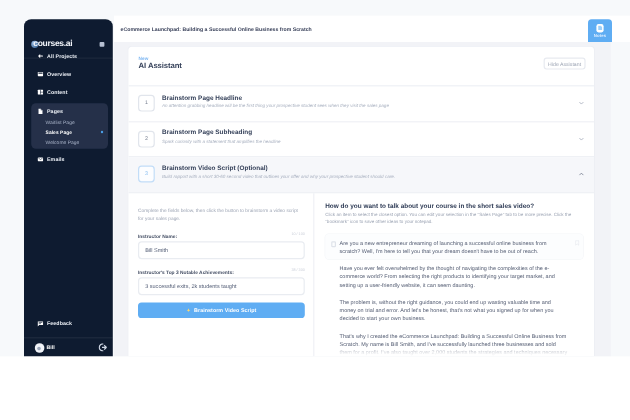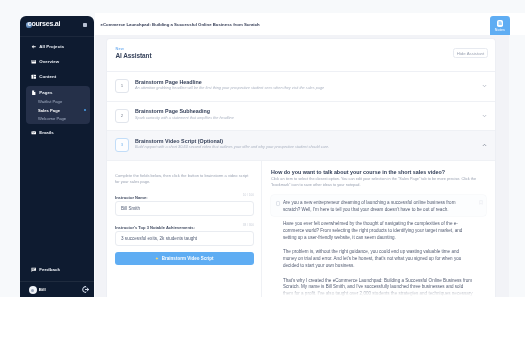--- a/index.html
+++ b/index.html
@@ -4,21 +4,21 @@
 <style>
   svg{display:block}
   *{box-sizing:border-box;margin:0;padding:0}
   html,body{width:525px;height:350px}
   body{font-family:"Liberation Sans",sans-serif;background:#fff;overflow:hidden}
   .page{position:relative;width:525px;height:350px;background:#fff;overflow:hidden}
   .appwin{position:absolute;left:0;top:0;width:525px;height:297px;background:#f7f9fb;overflow:hidden}
 
   
   .sidebar{position:absolute;left:20px;top:16px;width:74px;height:281px;background:#0e1b30;border-radius:6px 6px 0 0;color:#fff;overflow:hidden}
-  .sb-top{position:absolute;left:0;top:0;width:100%;height:21px;border-bottom:1px solid rgba(255,255,255,.06)}
+  .sb-top{position:absolute;left:0;top:12px;width:100%;height:21px;border-bottom:1px solid rgba(255,255,255,.06)}
   .logo{position:absolute;left:7.7px;top:6.6px;height:5px}
   .logo-dot{position:absolute;left:-1.3px;top:-0.3px;width:5.7px;height:5.7px;border-radius:50%;background:radial-gradient(circle at 32% 28%,#9cbee6,#2c5788)}
   .logo-txt{font-size:7.1px;font-weight:700;letter-spacing:-.25px;position:absolute;left:0;top:-1.5px;z-index:2;color:#f3f6fb;white-space:nowrap;line-height:7.1px}
   .ham{position:absolute;left:62.9px;top:7.4px;width:4.4px;height:3.7px;border-radius:.8px;background:#b6c0d2}
 
   .nav-item{position:absolute;display:flex;align-items:center;font-size:4.4px;font-weight:700;color:#eef2f8;letter-spacing:.07px;left:10.5px;height:8px;line-height:8px}
   .nav-ico{width:5.5px;height:5.5px;flex:0 0 5.5px;margin-right:3.2px;display:block;position:relative}
   .pages-group{position:absolute;left:6px;top:70px;width:64px;height:38px;background:#253049;border-radius:4px}
   .sub-item{position:absolute;font-size:4.1px;color:#aab5ca;left:18px;height:7px;display:flex;align-items:center;letter-spacing:.04px}
   .sub-item.active{color:#ffffff;font-weight:700}

